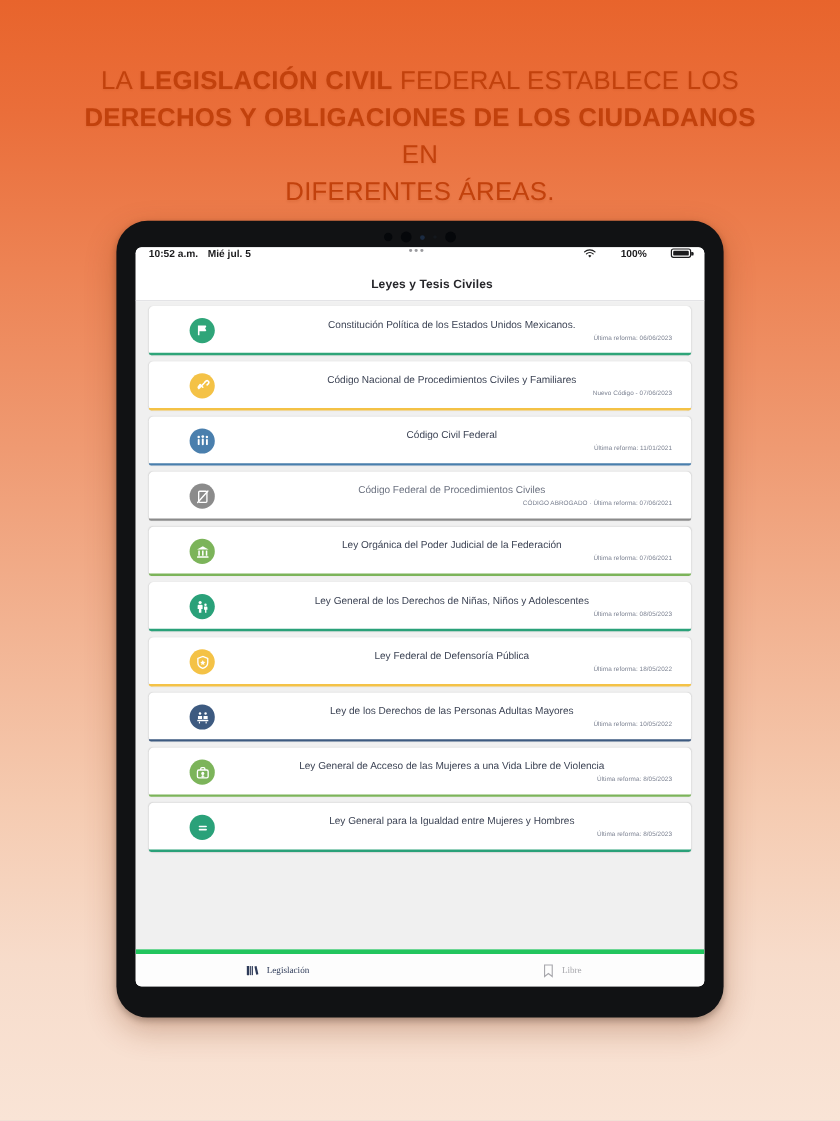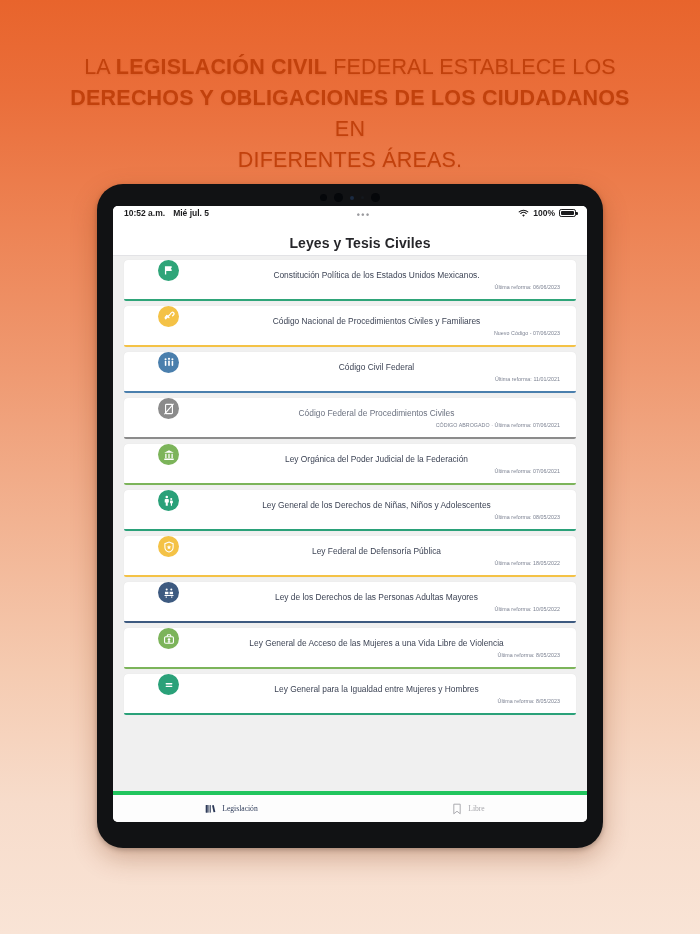--- a/index.html
+++ b/index.html
@@ -58,31 +58,31 @@
     border-radius: 5px;
     overflow: hidden;
     display: flex; flex-direction: column;
     position: relative;
   }
 
   
   .statusbar {
     height: 19px;
     flex: 0 0 19px;
-    display: flex; align-items: flex-end;
-    padding: 12px 11px;
+    display: flex; align-items: flex-start;
+    padding: 0 11px;
     font-size: 8.5px;
     font-weight: 700;
     color: #1c1c1e;
     background: #ffffff;
   }
   .sb-left { display: flex; align-items: center; gap: 8px; }
   .sb-center { flex: 1; display: flex; justify-content: center; align-items: center; }
   .sb-dots { letter-spacing: 1.5px; color: #9a9a9e; font-size: 9px; line-height: 6px; }
-  .sb-right { display: flex; align-items: center; gap: 4px; }
+  .sb-right { display: flex; align-items: center; gap: 20px; }
   .wifi-icon { width: 11px; height: 9px; display: block; }
   .batt {
     width: 17px; height: 8px;
     border: 1px solid #1c1c1e;
     border-radius: 2.2px;
     position: relative;
     padding: 1px;
   }
   .batt:after {
     content: ""; position: absolute; right: -2.6px; top: 2px;
@@ -90,36 +90,36 @@
   }
   .batt i { display: block; height: 100%; width: 100%; background: #1c1c1e; border-radius: 1px; }
 
   
   .navbar {
     flex: 0 0 26px;
     display: flex; align-items: center; justify-content: center;
     background: #ffffff;
     border-bottom: 1px solid #e3e3e6;
   }
-  .navbar h1 { font-size: 14px; font-weight: 700; color: #26262a; letter-spacing: .1px; margin-left: 20px; }
+  .navbar h1 { font-size: 10px; font-weight: 700; color: #26262a; letter-spacing: .1px; margin-left: 20px; }
 
   
   .list-area {
     flex: 1 1 auto;
     background: #f0f0f0;
     overflow: hidden;
     padding: 4px 0 0 0;
     position: relative;
   }
   .card {
     background: #ffffff;
     margin: 0 11px 5px 11px;
     height: 41px;
     border-radius: 4px;
-    display: flex; 
+    display: flex; align-items: center;
     padding: 0 14px 0 12px;
     position: relative;
     box-shadow: 0 0 1px rgba(0,0,0,.10);
   }
   .card:after {
     content: "";
     position: absolute; left: 0; right: 0; bottom: 0;
     height: 1.6px;
     background: var(--accent);
     border-radius: 0 0 4px 4px;

